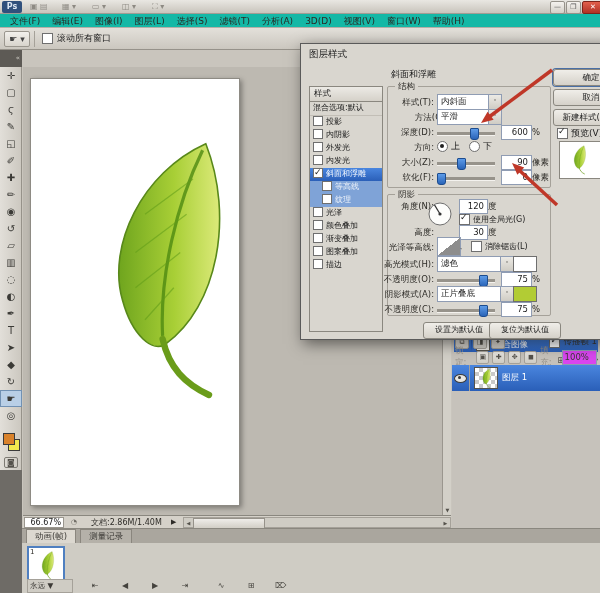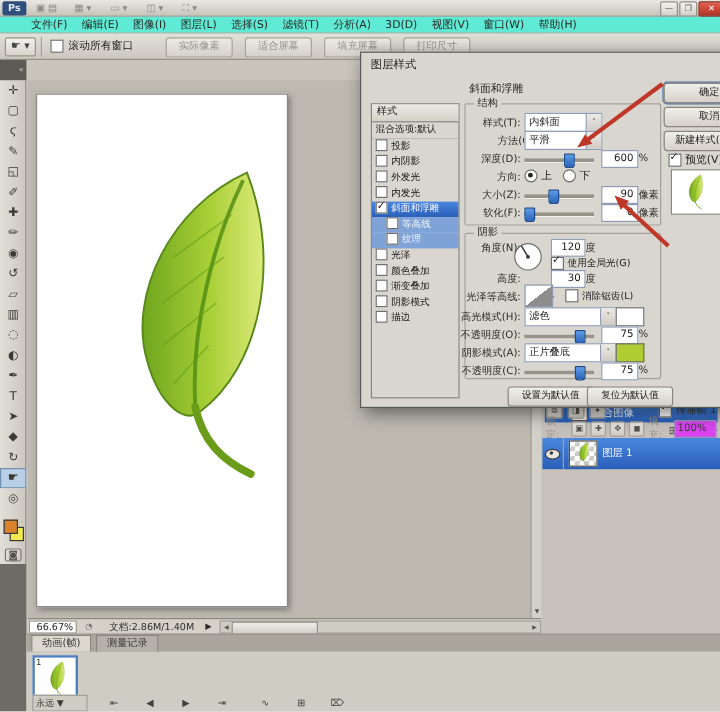--- a/index.html
+++ b/index.html
@@ -9,21 +9,21 @@
   .flex{display:flex;align-items:center}
   
   .appbar{left:0;top:0;width:600px;height:14px;background:linear-gradient(#e9e7e2,#c8c4bc);border-bottom:1px solid #a09c94}
   .pslogo{left:2px;top:1px;width:20px;height:12px;background:#30507c;color:#dce6f2;font-size:8px;font-weight:bold;text-align:center;line-height:12px;border-radius:2px}
   .appico{color:#8d8a83;font-size:8px;line-height:12px}
   .wsbtn{height:11px;line-height:11px;padding:0 5px;font-size:8px;color:#8e8b84;border-radius:2px}
   .wsbtn.active{background:#b2aea6;border:1px solid #8a867e;color:#3c3a36;box-shadow:inset 0 1px 2px rgba(0,0,0,.25)}
   .winbtn{width:13px;height:11px;border:1px solid #96928a;background:linear-gradient(#f4f2ee,#d4d0c8);text-align:center;line-height:10px;font-size:7px;color:#555;border-radius:2px}
   .winbtn.close{background:linear-gradient(#e2604c,#b03225);color:#fff;border-color:#7e241a;width:20px}
   
-  .menubar{left:0;top:14px;width:600px;height:14px;background:#5eead4;border-bottom:1px solid #b4b0a8;display:flex;align-items:center;padding-left:20px}
+  .menubar{left:0;top:14px;width:600px;height:14px;background:#14b8a6;border-bottom:1px solid #b4b0a8;display:flex;align-items:center;padding-left:4px}
   .menuitem{padding:0 6px;font-size:9px;color:#2a2824;line-height:14px;white-space:nowrap}
   
   .optbar{left:0;top:28px;width:600px;height:22px;background:linear-gradient(#e3e0da,#cbc7bf);border-bottom:1px solid #96928a}
   .toolwell{left:4px;top:3px;width:26px;height:16px;border:1px solid #9a968e;border-radius:2px;background:linear-gradient(#f2f0ec,#d8d4cc);text-align:center;line-height:15px;font-size:9px;color:#444}
   .optsep{left:34px;top:3px;width:1px;height:16px;background:#a5a199}
   .optbtn{height:15px;line-height:14px;padding:0 10px;border:1px solid #a9a59d;border-radius:3px;background:linear-gradient(#eceae5,#d5d1c9);color:#97938b;font-size:8.5px;white-space:nowrap}
   .ck{display:inline-block;width:9px;height:9px;background:#fff;border:1px solid #6f6f6f;position:relative;vertical-align:-1px}
   .ck.on::after{content:"✓";position:absolute;left:0px;top:-3px;font-size:9px;color:#222}
   
   .tabstrip{left:23px;top:50px;width:428px;height:17px;background:#85827b;border-bottom:1px solid #6e6b64}
@@ -158,26 +158,20 @@
     <span class="menuitem">帮助(H)</span>
   </div>
 
   <div class="abs optbar">
     <div class="abs toolwell"><span>☛</span> ▾</div>
     <div class="abs optsep"></div>
     <div class="abs flex" style="left:42px;top:4px;gap:4px">
       <span class="ck"></span>
       <span>滚动所有窗口</span>
     </div>
-    <div class="abs flex" style="left:138px;top:3px;gap:10px">
-      <div class="optbtn">实际像素</div>
-      <div class="optbtn">适合屏幕</div>
-      <div class="optbtn">填充屏幕</div>
-      <div class="optbtn">打印尺寸</div>
-    </div>
   </div>
 
   <div class="abs tbhead">«</div>
 
   <div class="abs toolbox">
     <div class="tool">✛</div>
     <div class="tool">▢</div>
     <div class="tool">ϛ</div>
     <div class="tool">✎</div>
     <div class="tool">◱</div>
@@ -355,21 +349,21 @@
       <div class="slitem">
           <span class="ck"></span>
           <span>颜色叠加</span>
         </div>
       <div class="slitem">
           <span class="ck"></span>
           <span>渐变叠加</span>
         </div>
       <div class="slitem">
           <span class="ck"></span>
-          <span>阴影模式</span>
+          <span>图案叠加</span>
         </div>
       <div class="slitem">
           <span class="ck"></span>
           <span>描边</span>
         </div>
     </div>
 
     <div class="abs" style="left:90px;top:24px;font-size:9px">斜面和浮雕</div>
 
     <div class="abs fs" style="left:86px;top:42px;width:164px;height:102px"></div>

